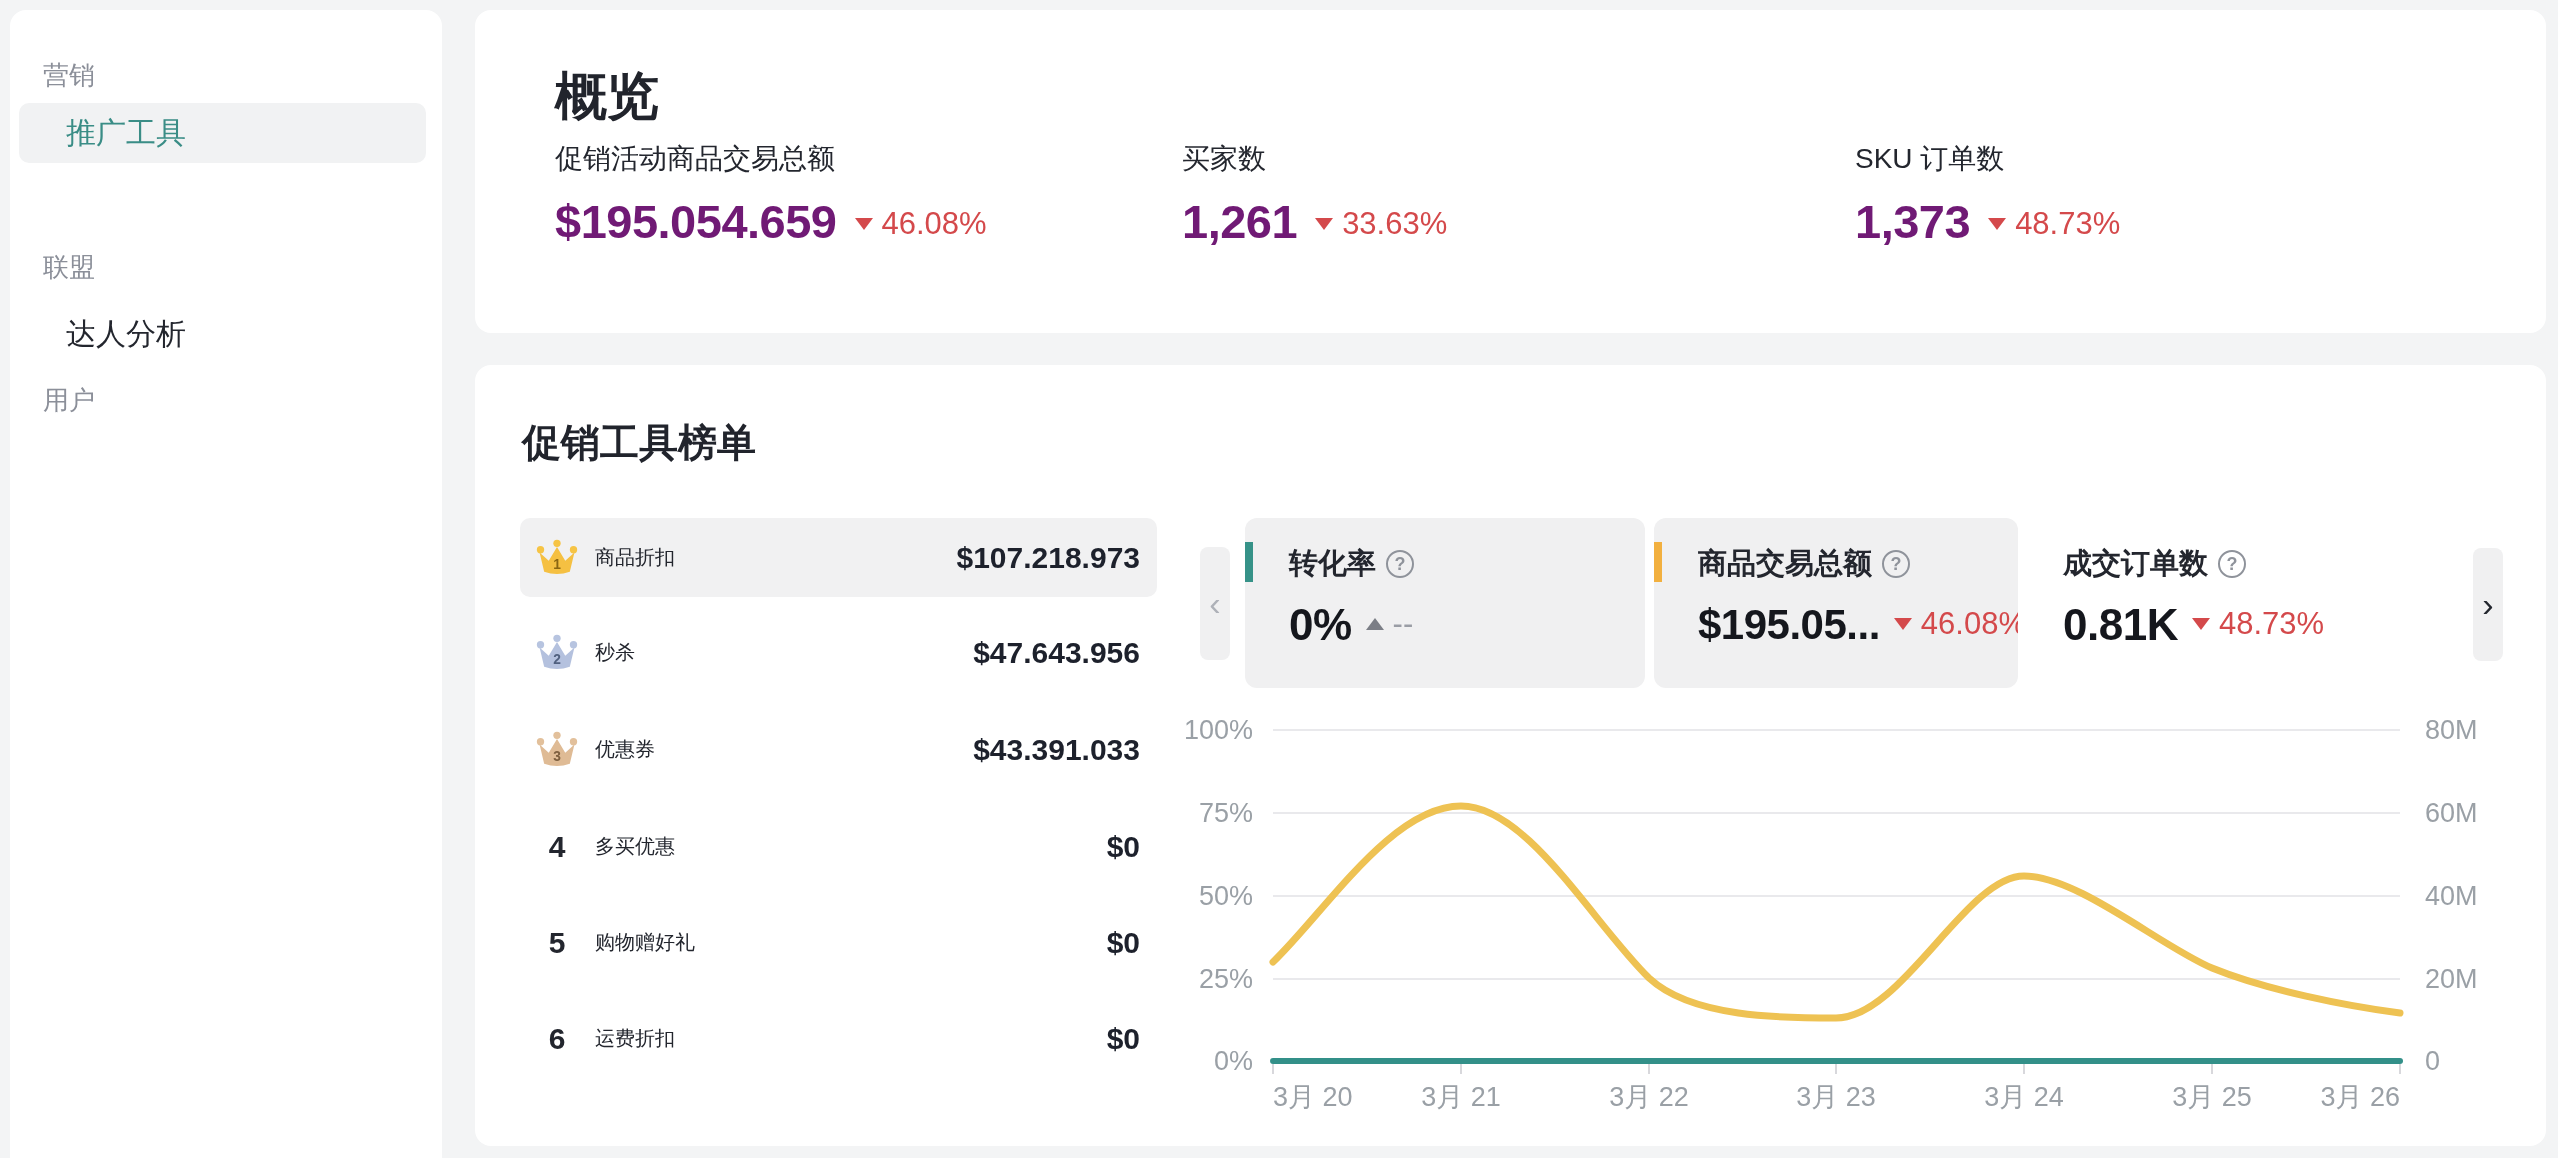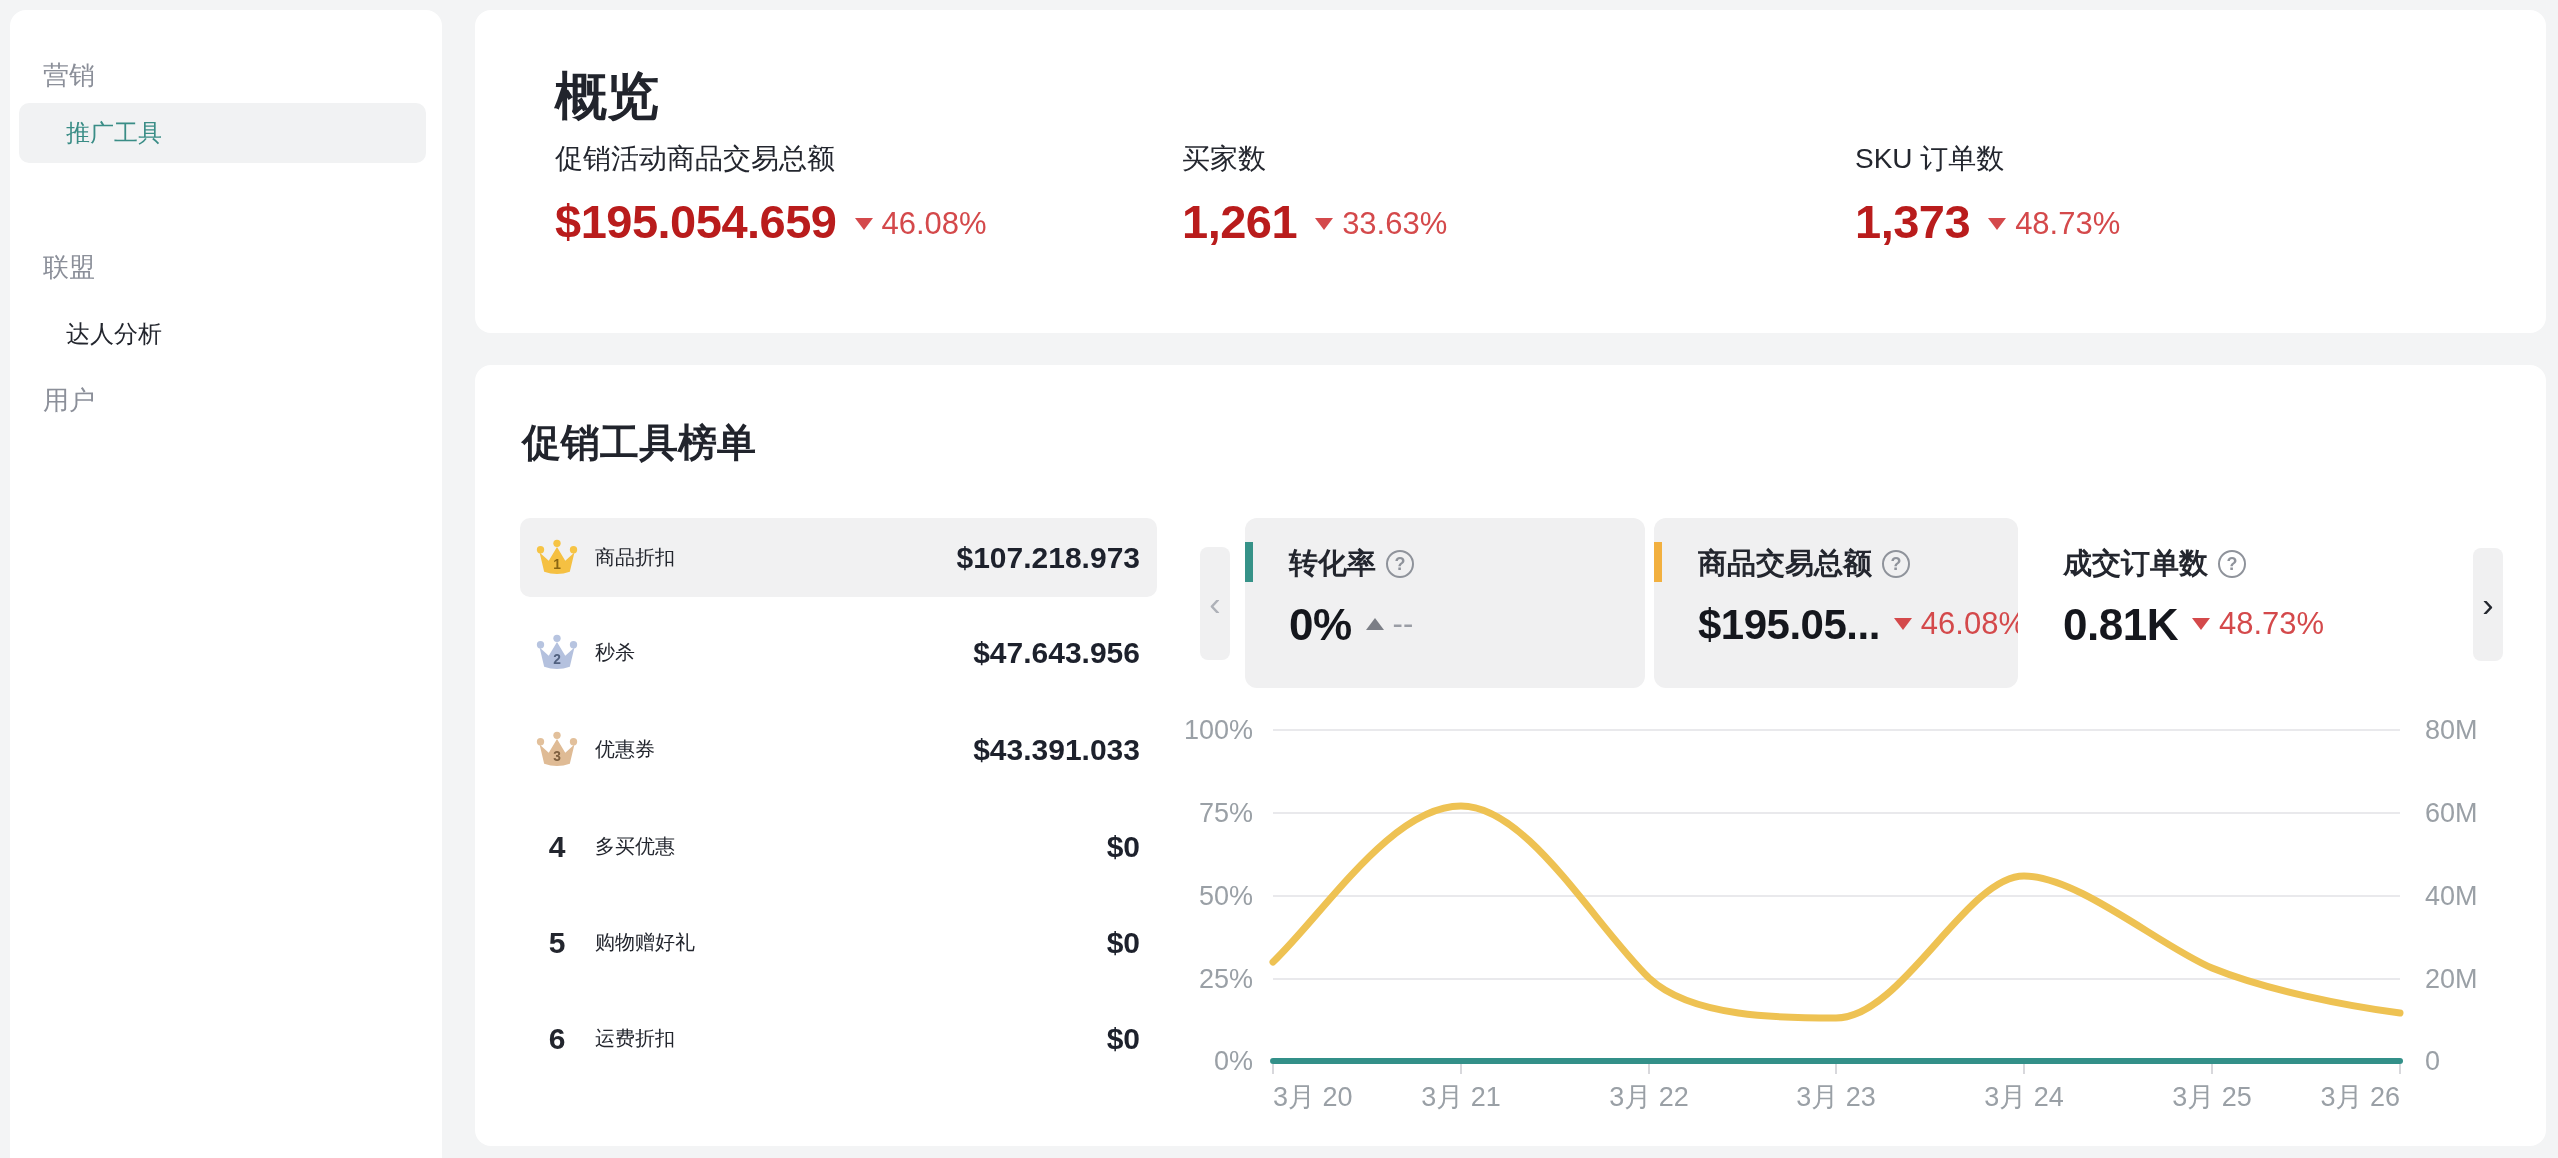--- a/index.html
+++ b/index.html
@@ -6,30 +6,30 @@
   html,body { width:2558px; height:1158px; overflow:hidden; }
   body { background:#f3f4f5; font-family:"Liberation Sans","DejaVu Sans",sans-serif; color:#21242c; position:relative; }
 
   .card { position:absolute; background:#fff; border-radius:16px; }
 
   
   .sidebar { position:absolute; left:10px; top:10px; width:432px; height:1148px;
              background:#fff; border-radius:16px 16px 0 0; }
   .side-group { position:absolute; left:33px; font-size:26px; color:#8b8f99; line-height:30px; }
   .side-item { position:absolute; left:9px; width:407px; height:60px; border-radius:10px;
-               display:flex; align-items:center; padding-left:47px; font-size:24px; color:#23262e; cursor:pointer; }
+               display:flex; align-items:center; padding-left:47px; font-size:30px; color:#23262e; cursor:pointer; }
   .side-item.active { background:#f1f2f3; color:#3a8d86; }
 
   
   .overview { left:475px; top:10px; width:2071px; height:323px; }
   .ov-title { position:absolute; left:80px; top:52px; font-size:52px; font-weight:700; }
   .metric { position:absolute; top:0; }
   .metric .mlabel { position:absolute; top:130px; left:0; font-size:28px; color:#23262e; white-space:nowrap; }
   .metric .mrow { position:absolute; top:186px; left:0; display:flex; align-items:flex-end; white-space:nowrap; }
-  .metric .mval { font-size:47px; font-weight:700; color:#b91c1c; letter-spacing:-0.5px; line-height:52px; }
+  .metric .mval { font-size:47px; font-weight:700; color:#701a75; letter-spacing:-0.5px; line-height:52px; }
 
   .chg { display:flex; align-items:center; margin-left:18px; margin-bottom:7px; }
   .tri-down { width:0; height:0; border-left:9px solid transparent; border-right:9px solid transparent;
               border-top:12px solid #d4494b; }
   .tri-up { width:0; height:0; border-left:9px solid transparent; border-right:9px solid transparent;
             border-bottom:12px solid #7b7e86; }
   .chg-txt { font-size:31px; color:#d4494b; margin-left:9px; line-height:34px; }
   .chg-txt.gray { color:#9a9da5; }
 
   

